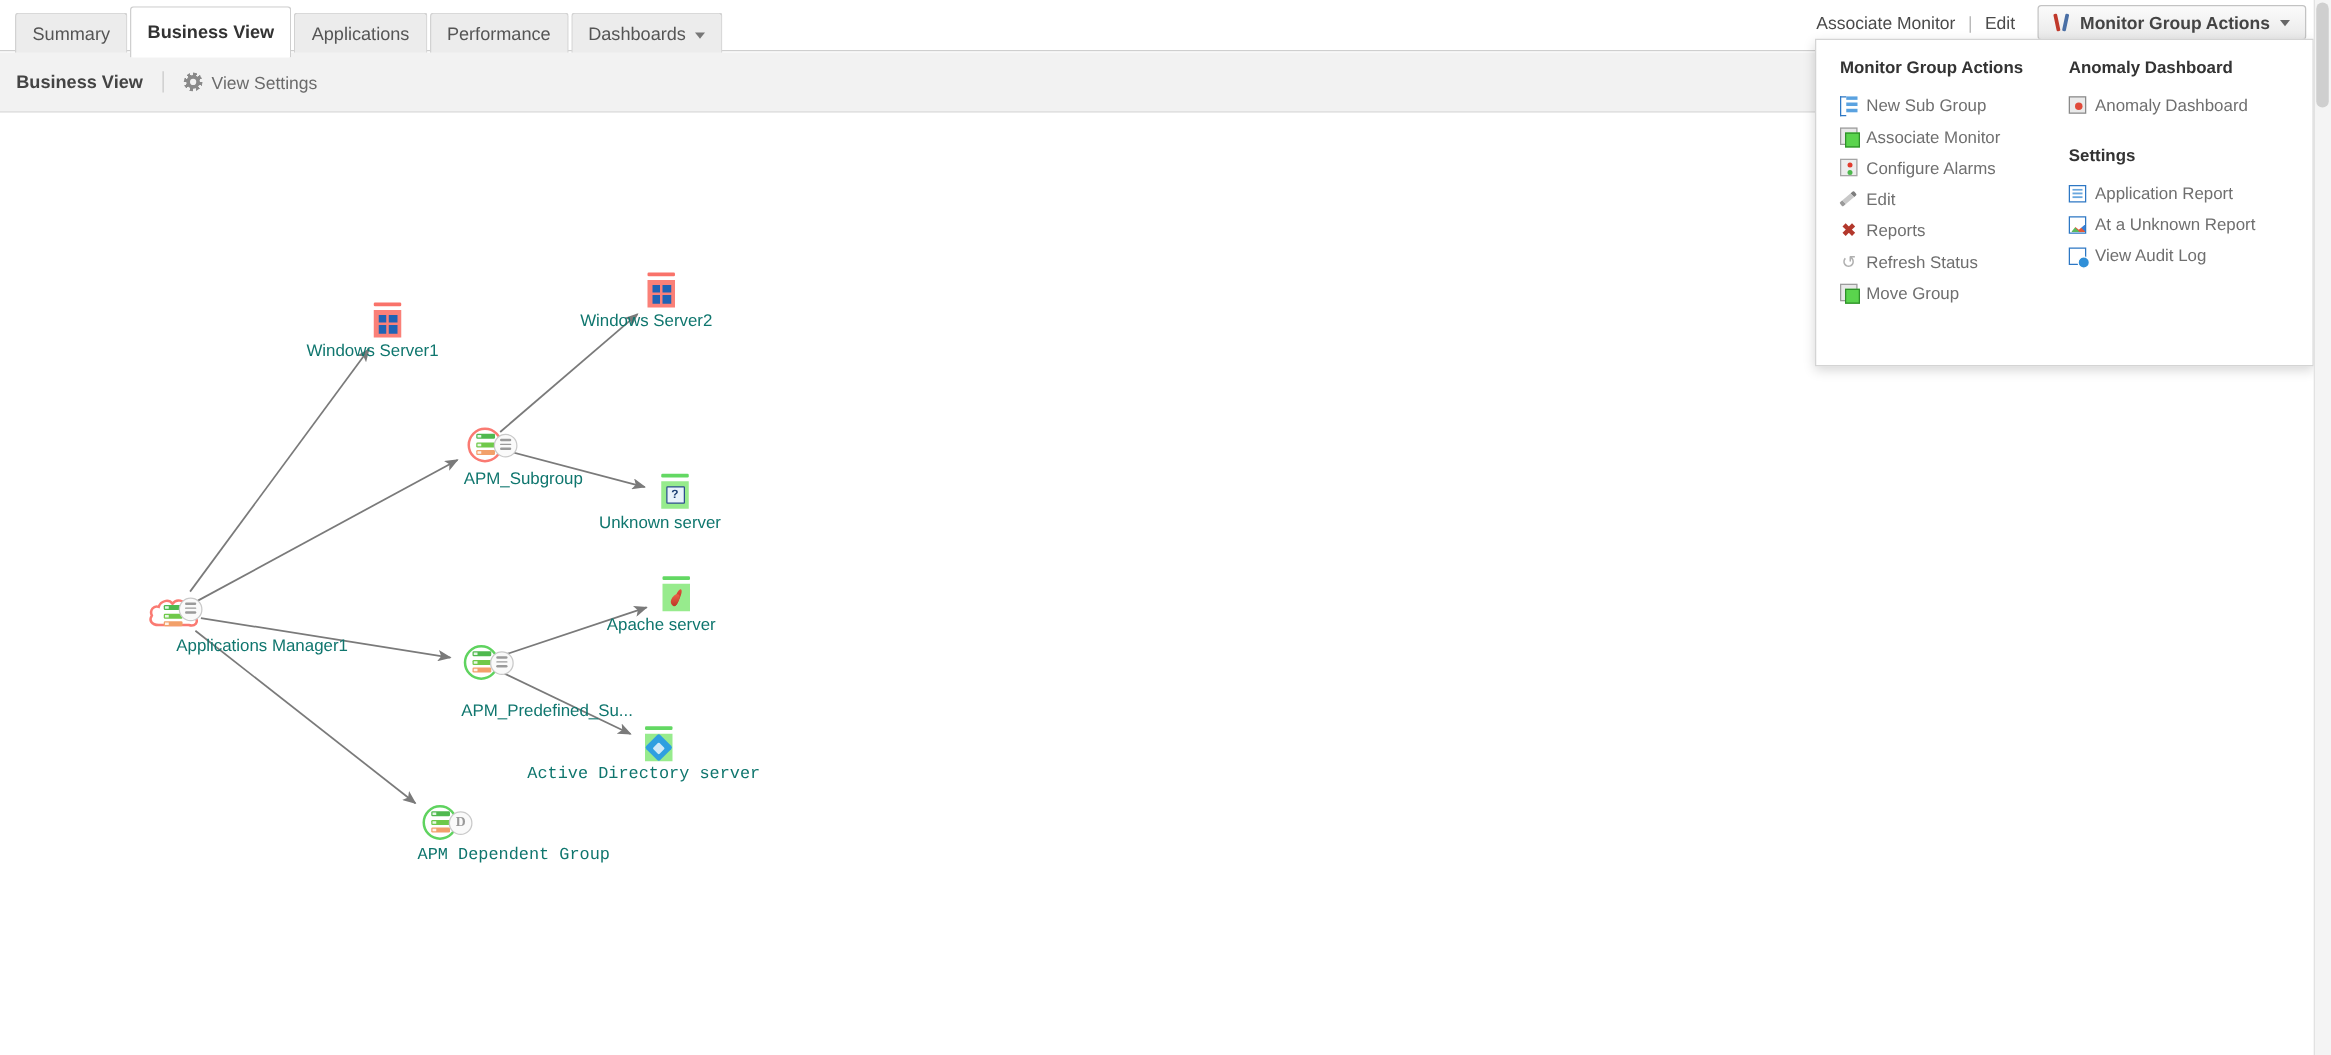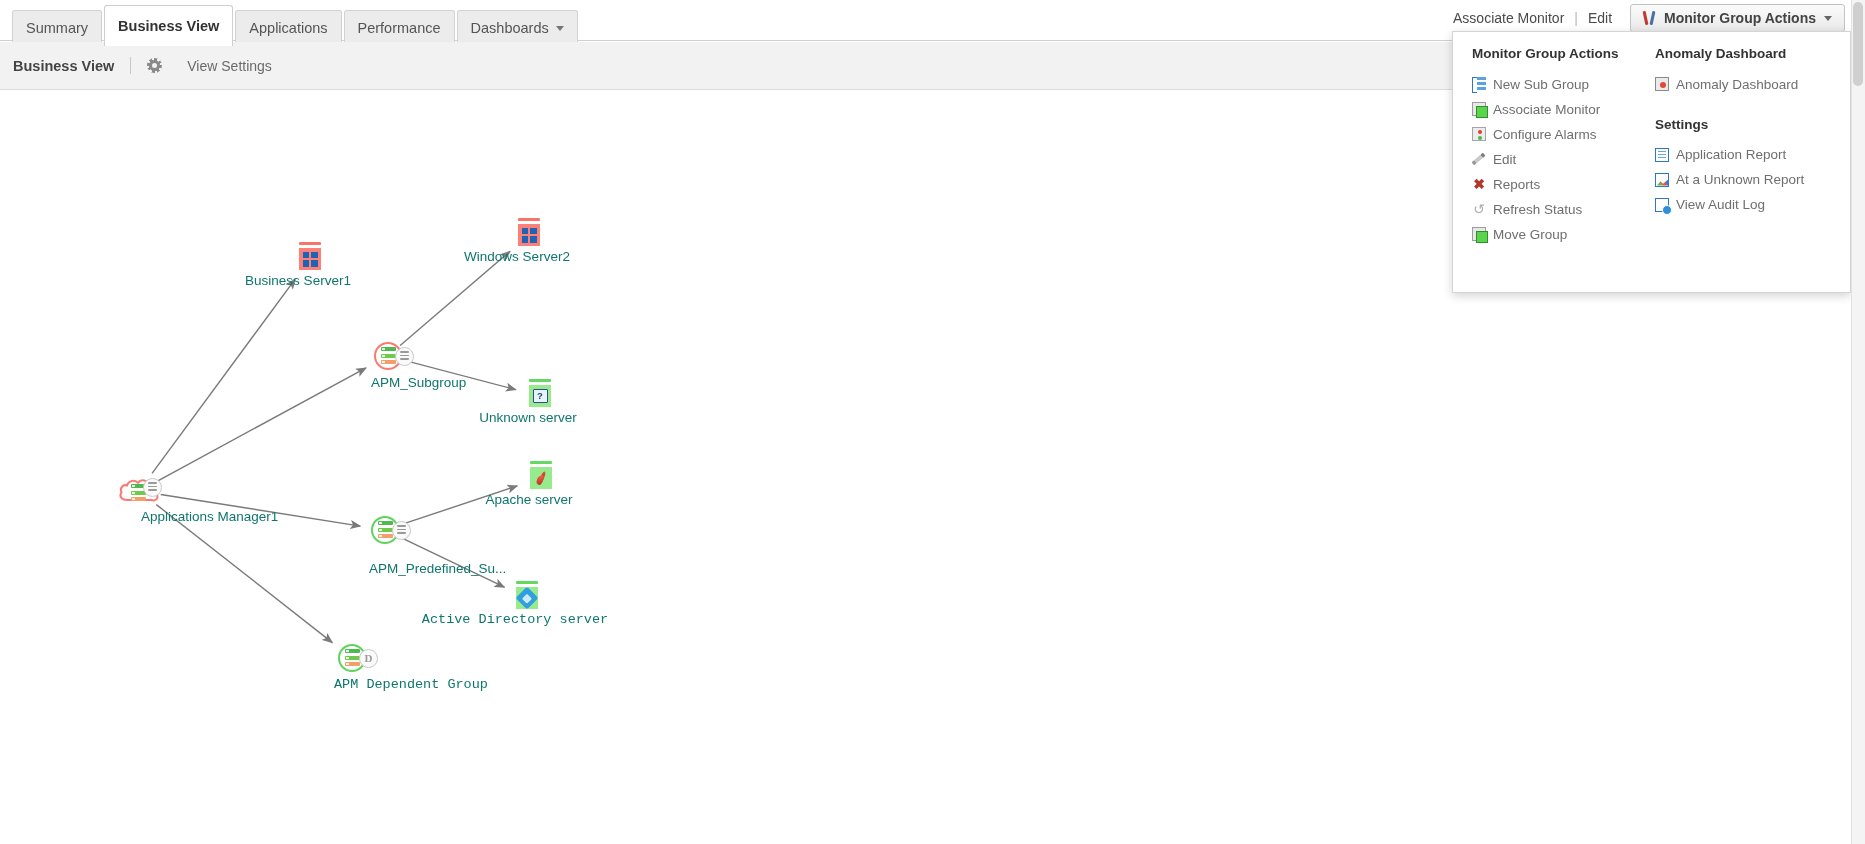--- a/index.html
+++ b/index.html
@@ -101,21 +101,21 @@
   }
   .subbar .crumb {
     margin-left: 13px;
     font-size: 14.5px; font-weight: bold; color: #444;
   }
   .subbar .divider {
     width: 1px; height: 17px; background: #c8c8c8;
     margin: 0 16px;
   }
   .subbar .vs {
-    display: flex; align-items: center; gap: 25px;
+    display: flex; align-items: center; gap: 7px;
     font-size: 14px; color: #6b6b6b; cursor: pointer;
   }
 
   
   .canvas {
     position: absolute; left: 0; top: 91px;
     width: 1865px; height: 753px;
     background: #ffffff;
     overflow: hidden;
   }
@@ -503,21 +503,21 @@
   <div class="node" style="left:298px; top:151px;">
     <div class="mon-bar red"></div>
     <div class="mon-box red">
       <span class="win">
           <span></span>
           <span></span>
           <span></span>
           <span></span>
         </span>
     </div>
-    <div class="node-label" style="top:32px;">Business Server1</div>
+    <div class="node-label" style="top:32px;">Windows Server1</div>
   </div>
 
   <div class="node" style="left:374px; top:251px;">
     <div class="grp-ring red"></div>
     <div class="stack">
       <i class="s1"></i>
         <i class="s2"></i>
         <i class="s3"></i>
     </div>
     <div class="badge">

